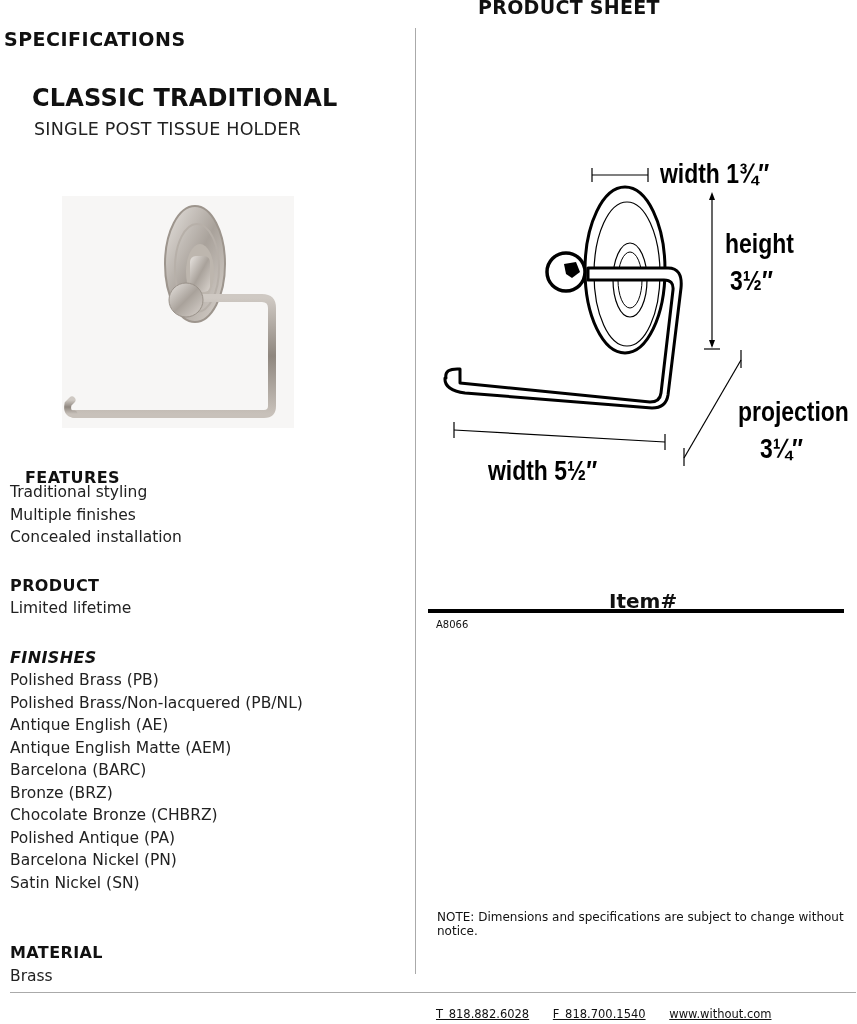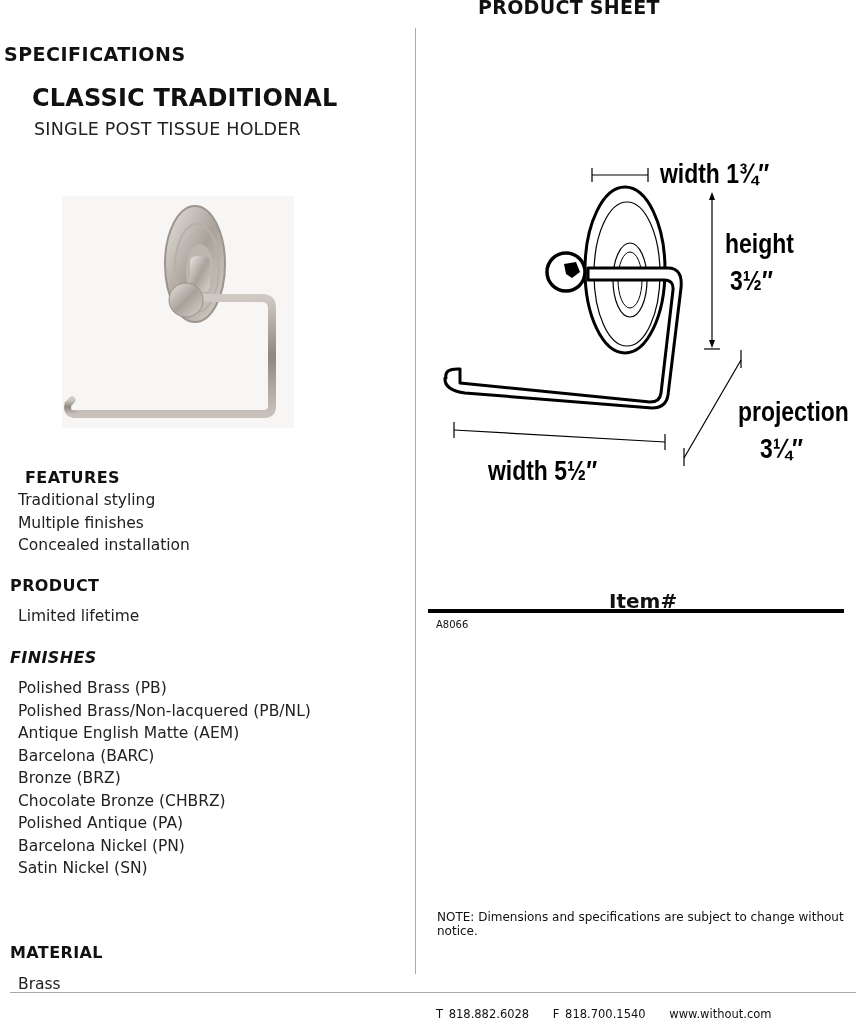--- a/index.html
+++ b/index.html
@@ -1,34 +1,34 @@
 <!DOCTYPE html>
 <html><head>
   <meta charset="utf-8">
   <style>
     html, body { margin:0; padding:0; background:#fff; }
     body { width:857px; height:1024px; position:relative; overflow:hidden;
            font-family:"DejaVu Sans", sans-serif; color:#111; }
     .abs { position:absolute; }
-    .spec-title { left:4px; top:28px; font-size:19px; letter-spacing:0.5px; font-weight:bold; color:#111;margin-top:15px; }
+    .spec-title { left:4px; top:28px; font-size:19px; letter-spacing:0.5px; font-weight:bold; color:#111; }
     .sheet-title { left:478px; top:-4px; font-size:19px; font-weight:bold; letter-spacing:0.3px; }
     .vdivider { left:415px; top:28px; width:1px; height:946px; background:#aaa; }
     .prod-name { left:32px; top:84px; font-size:24px; font-weight:bold; letter-spacing:0.2px; }
     .prod-sub { left:34px; top:119px; font-size:17.5px; font-weight:normal; color:#222; letter-spacing:0.2px; }
     .photo { left:62px; top:196px; width:232px; height:232px; background:#f7f6f5; }
     .sec-head { font-size:16px; font-weight:bold; letter-spacing:0.4px; left:10px; color:#111; }
-    .sec-list { left:10px; font-size:15.5px; line-height:22.5px; color:#222; margin:8px; padding:0; list-style:none; }
+    .sec-list { left:10px; font-size:15.5px; line-height:22.5px; color:#222; margin:0; padding:0; list-style:none; }
     .drawing { left:430px; top:150px; width:427px; height:340px; }
     .item-label { left:609px; top:589px; font-size:20px; font-weight:bold; }
     .item-rule { left:428px; top:609px; width:416px; height:4px; background:#000; }
     .item-value { left:436px; top:619px; font-size:10px; }
     .note { left:437px; top:910px; font-size:12px; color:#111; }
     .bottom-rule { left:10px; top:992px; width:846px; height:1px; background:#aaa; }
     .footer { left:436px; top:1007px; font-size:11.5px; color:#111; word-spacing:2px; }
-    .footer span { margin-right:18px; }
+    .footer span { margin-right:18px;text-decoration:underline; }
   </style>
 </head>
 <body>
 
 <div class="abs spec-title">SPECIFICATIONS</div>
 <div class="abs sheet-title">PRODUCT SHEET</div>
 <div class="abs vdivider"></div>
 
 <div class="abs prod-name">CLASSIC TRADITIONAL</div>
 <div class="abs prod-sub">SINGLE POST TISSUE HOLDER</div>
@@ -66,20 +66,21 @@
 
 <div class="abs sec-head" style="top:576px;">PRODUCT</div>
 <ul class="abs sec-list" style="top:597px;">
   <li>Limited lifetime</li>
 </ul>
 
 <div class="abs sec-head" style="top:648px;font-style:italic;">FINISHES</div>
 <ul class="abs sec-list" style="top:669px;">
   <li>Polished Brass (PB)</li>
   <li>Polished Brass/Non-lacquered (PB/NL)</li>
+  <li>Antique English (AE)</li>
   <li>Antique English Matte (AEM)</li>
   <li>Barcelona (BARC)</li>
   <li>Bronze (BRZ)</li>
   <li>Chocolate Bronze (CHBRZ)</li>
   <li>Polished Antique (PA)</li>
   <li>Barcelona Nickel (PN)</li>
   <li>Satin Nickel (SN)</li>
 </ul>
 
 <div class="abs sec-head" style="top:943px;">MATERIAL</div>

